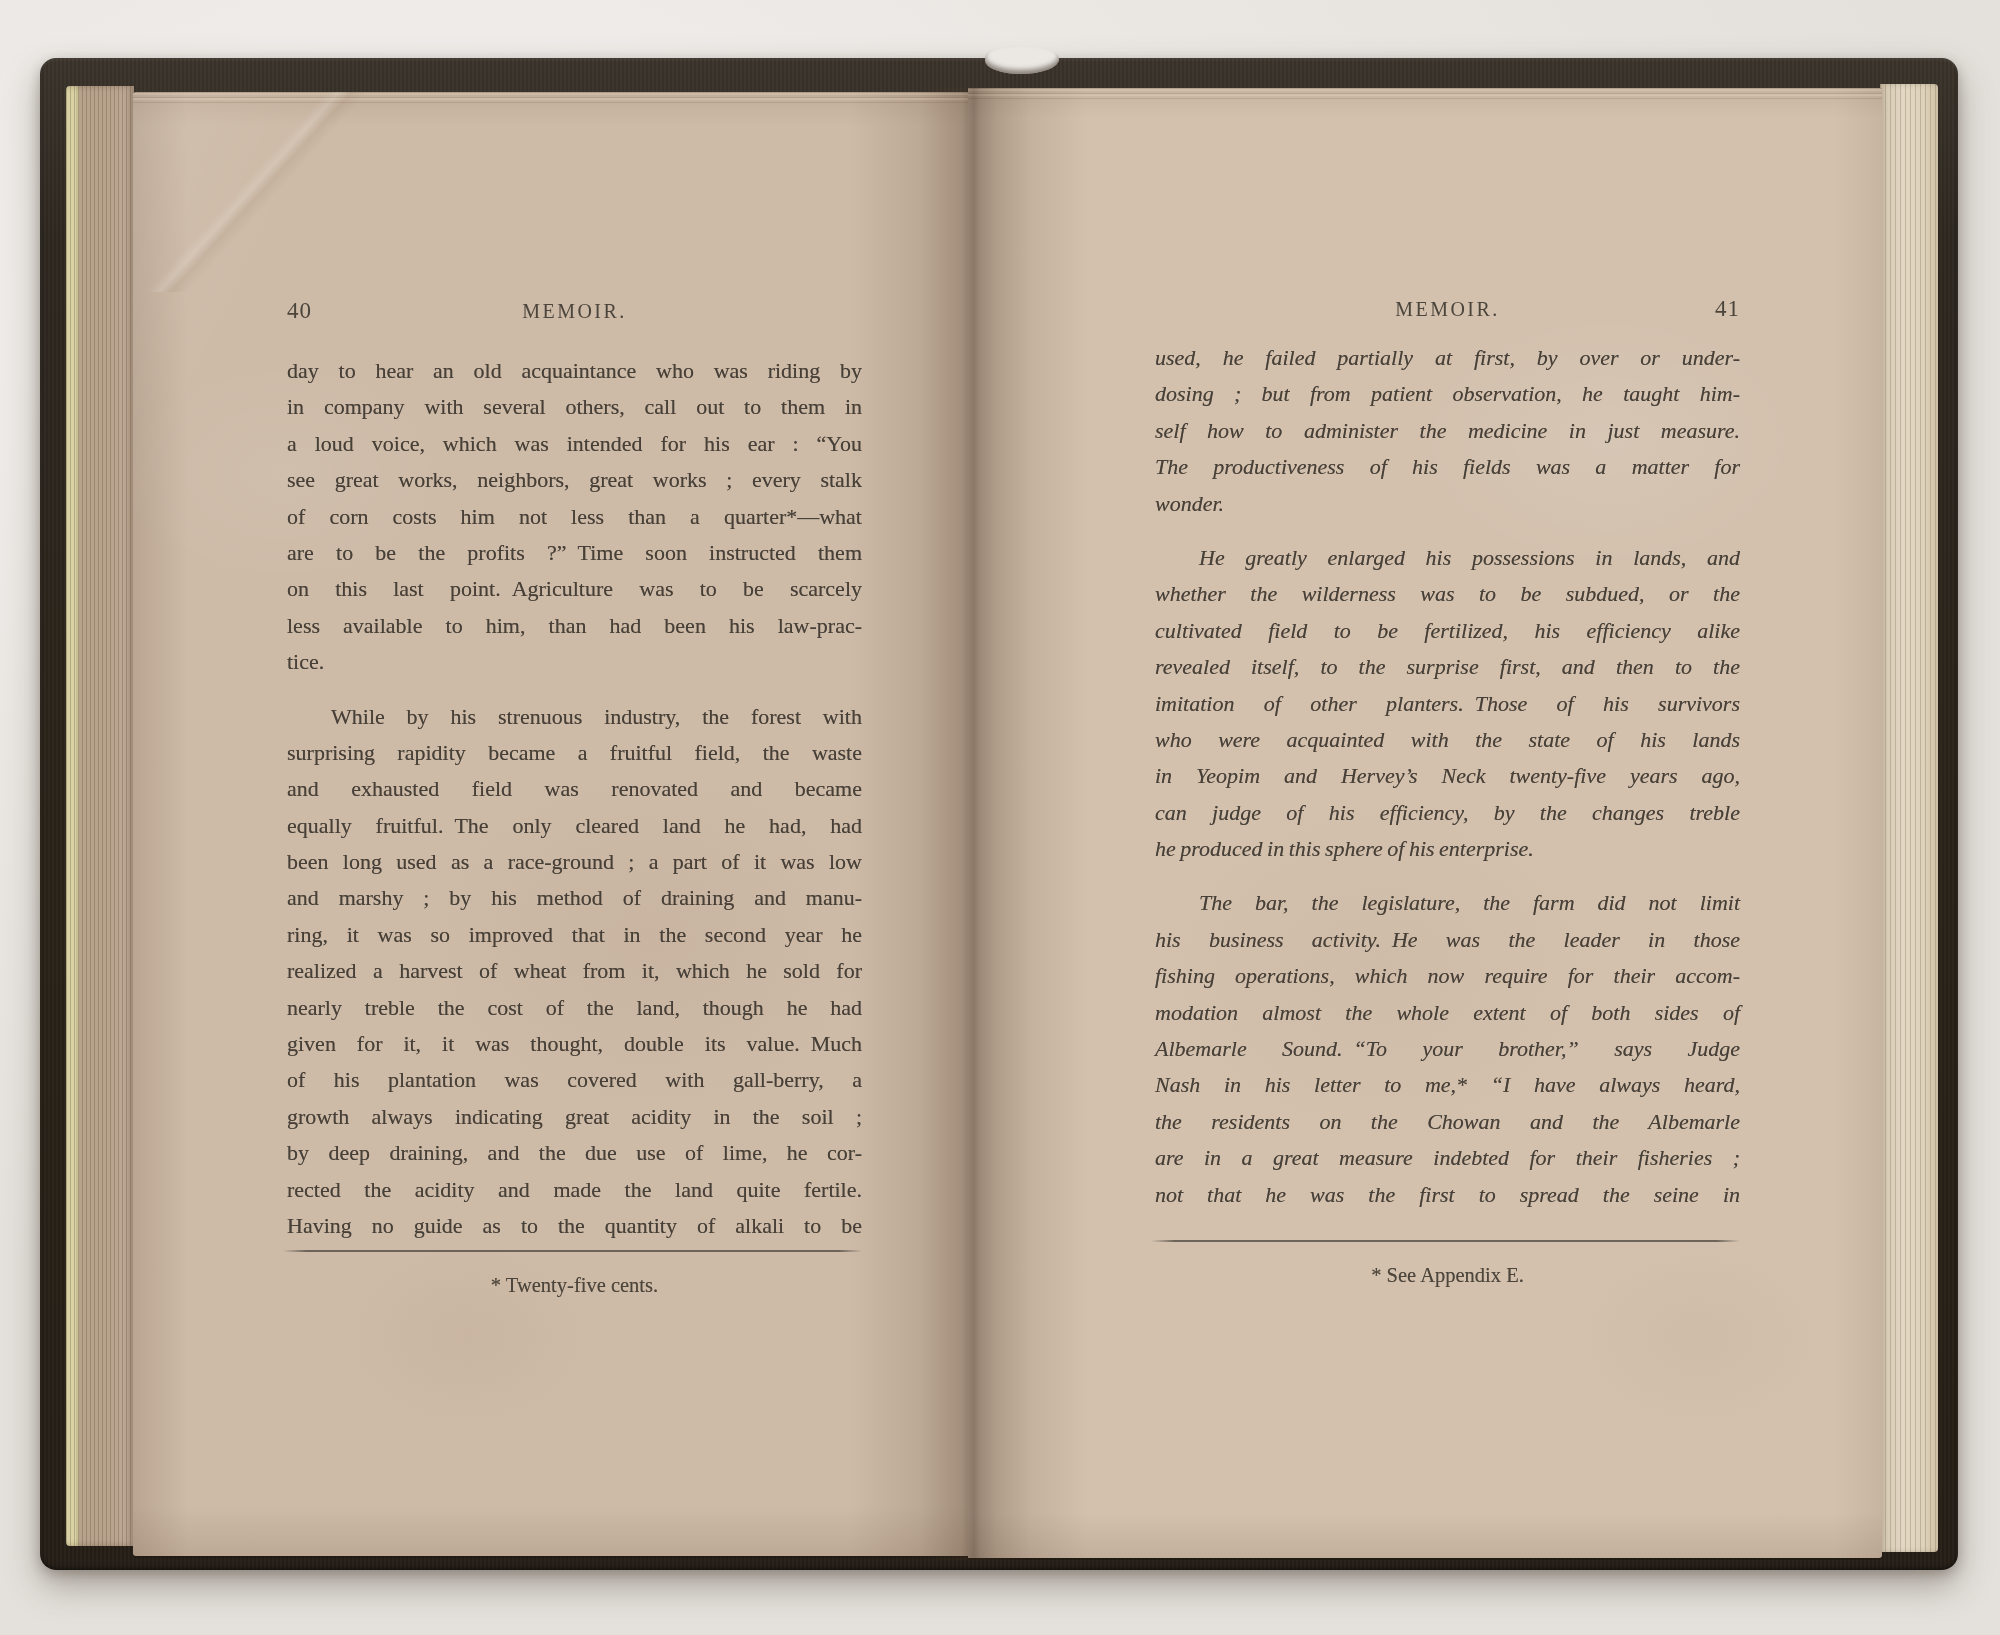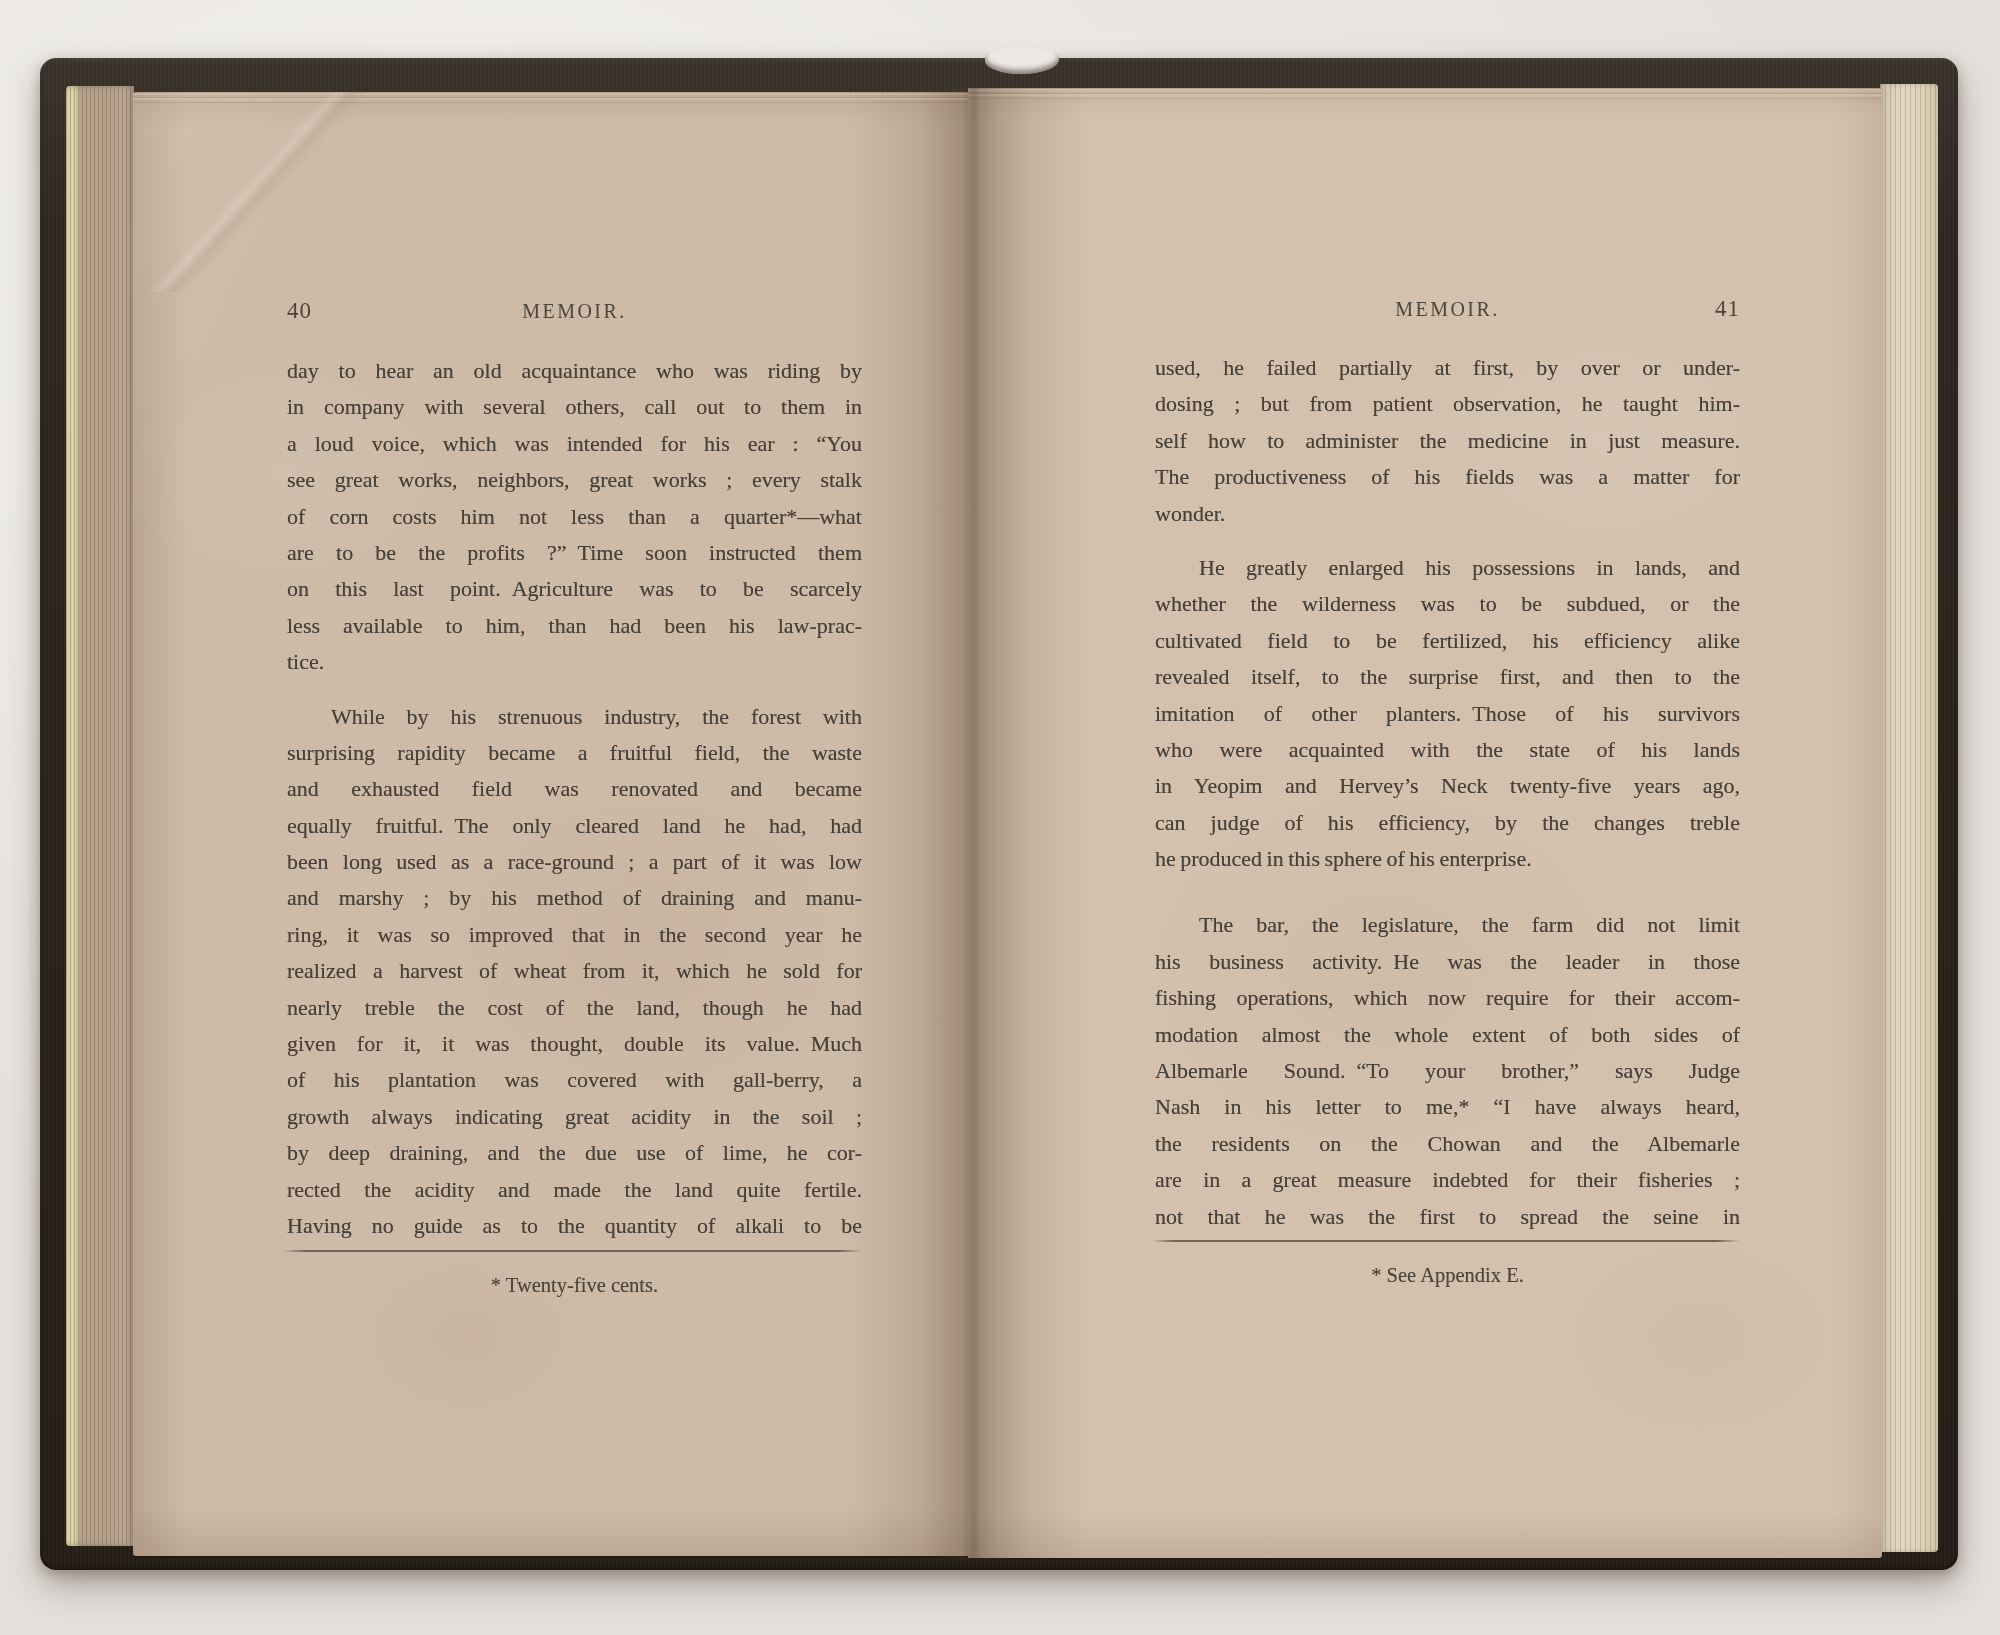--- a/index.html
+++ b/index.html
@@ -99,25 +99,25 @@
   }
   .paper-left  .pagehead{left:154px;width:575px;top:206px;}
   .paper-right .pagehead{left:187px;width:585px;top:208px;}
   .pagenum{font-size:23px;letter-spacing:1px;text-align:left;}
   .pn-right{text-align:right;}
   .running{text-align:center;}
   .headspacer{display:inline-block;}
   .pagebody{position:absolute;font-size:22px;word-spacing:-1px;
     text-shadow:0 0 0.5px rgba(72,62,50,0.55);}
   .paper-left  .pagebody{left:154px;width:575px;top:261px;}
-  .paper-right .pagebody{left:187px;width:585px;top:262px;}
+  .paper-right .pagebody{left:187px;width:585px;top:252px;font-style:italic;}
   .tline{height:36.4px;line-height:36.4px;text-align:justify;text-align-last:justify;}
   .tline.endline{text-align-last:left;}
   .tline.indent{text-indent:44px;margin-top:18px;}
-  .tline.gap{margin-top:30px;}
+  .tline.gap{margin-top:18px;}
   .footrule{
     position:absolute;height:2px;opacity:0.85;
     background:linear-gradient(90deg, rgba(0,0,0,0) 0%, #5b544b 4%, #5b544b 96%, rgba(0,0,0,0) 100%);
   }
   .paper-left  .footrule{left:150px;width:579px;top:1158px;}
   .paper-right .footrule{left:183px;width:589px;top:1152px;}
   .footnote{
     position:absolute;text-align:center;font-size:20.5px;color:#4c453b;
     text-shadow:0 0 0.5px rgba(72,62,50,0.5);
   }

